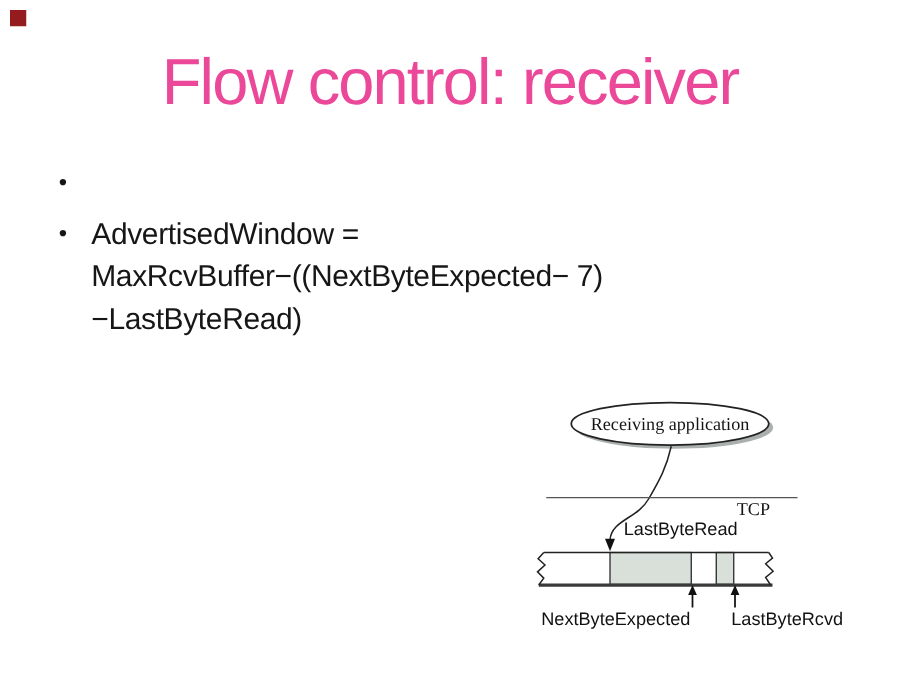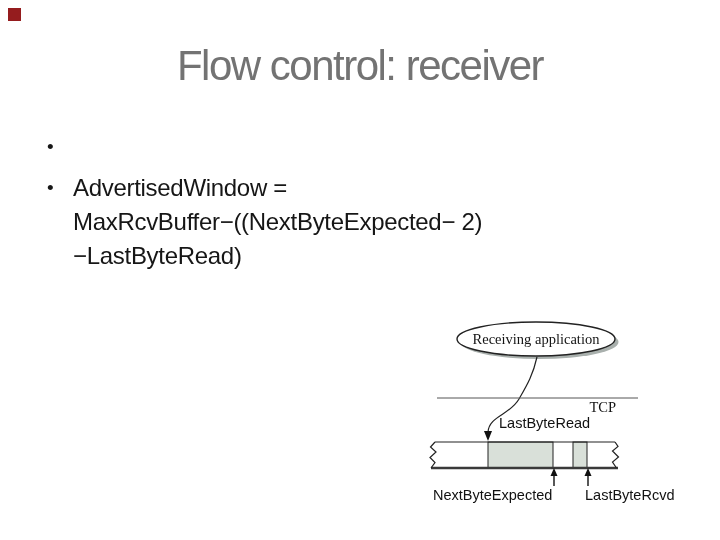--- a/index.html
+++ b/index.html
@@ -2,21 +2,21 @@
 <html><head>
 <meta charset="utf-8">
 <style>
   html,body{margin:0;padding:0;background:#fff;}
   .slide{position:relative;width:720px;height:540px;background:#ffffff;overflow:hidden;
          font-family:"Liberation Sans",sans-serif;color:#161616;}
 
   .accent-square{position:absolute;left:8px;top:8px;width:13px;height:13px;background:#951c1e;}
 
   .title{position:absolute;left:0;right:0;top:44px;text-align:center;
-         font-size:42px;line-height:44px;letter-spacing:-1.5px;color:#737373;}
+         font-size:52px;line-height:44px;letter-spacing:-1.5px;color:#ec4899;}
 
   .bullets{position:absolute;left:44px;top:130px;width:610px;}
   .bullet-item{display:flex;font-size:24px;line-height:34px;letter-spacing:-0.3px;color:#161616;}
   .bullet-item + .bullet-item{margin-top:7px;}
   .dot{flex:none;width:26px;font-size:19px;line-height:34px;padding-left:3px;}
   .btext{white-space:pre-line;}
 
   .diagram{position:absolute;left:420px;top:300px;width:300px;height:240px;}
   .d-sans{font-family:"Liberation Sans",sans-serif;font-size:14.5px;fill:#111;}
   .d-serif{font-family:"Liberation Serif",serif;font-size:14.5px;fill:#141414;}
@@ -31,21 +31,21 @@
 
   <div class="title">Flow control: receiver</div>
 
   <div class="bullets">
     <div class="bullet-item">
       <span class="dot">•</span>
     </div>
     <div class="bullet-item">
       <span class="dot">•</span>
       <span class="btext">AdvertisedWindow =
-MaxRcvBuffer−((NextByteExpected− 2)
+MaxRcvBuffer−((NextByteExpected− 7)
 −LastByteRead)</span>
     </div>
   </div>
 
   <svg class="diagram" viewBox="420 300 300 240" width="300" height="240" xmlns="http://www.w3.org/2000/svg">
 
     <ellipse cx="539.5" cy="342" rx="79" ry="17" fill="#a9b0ad"></ellipse>
     <ellipse cx="536" cy="339" rx="79" ry="17" fill="#ffffff" stroke="#222" stroke-width="1.4"></ellipse>
     <text class="d-serif" x="536" y="344" text-anchor="middle">Receiving application</text>
 

